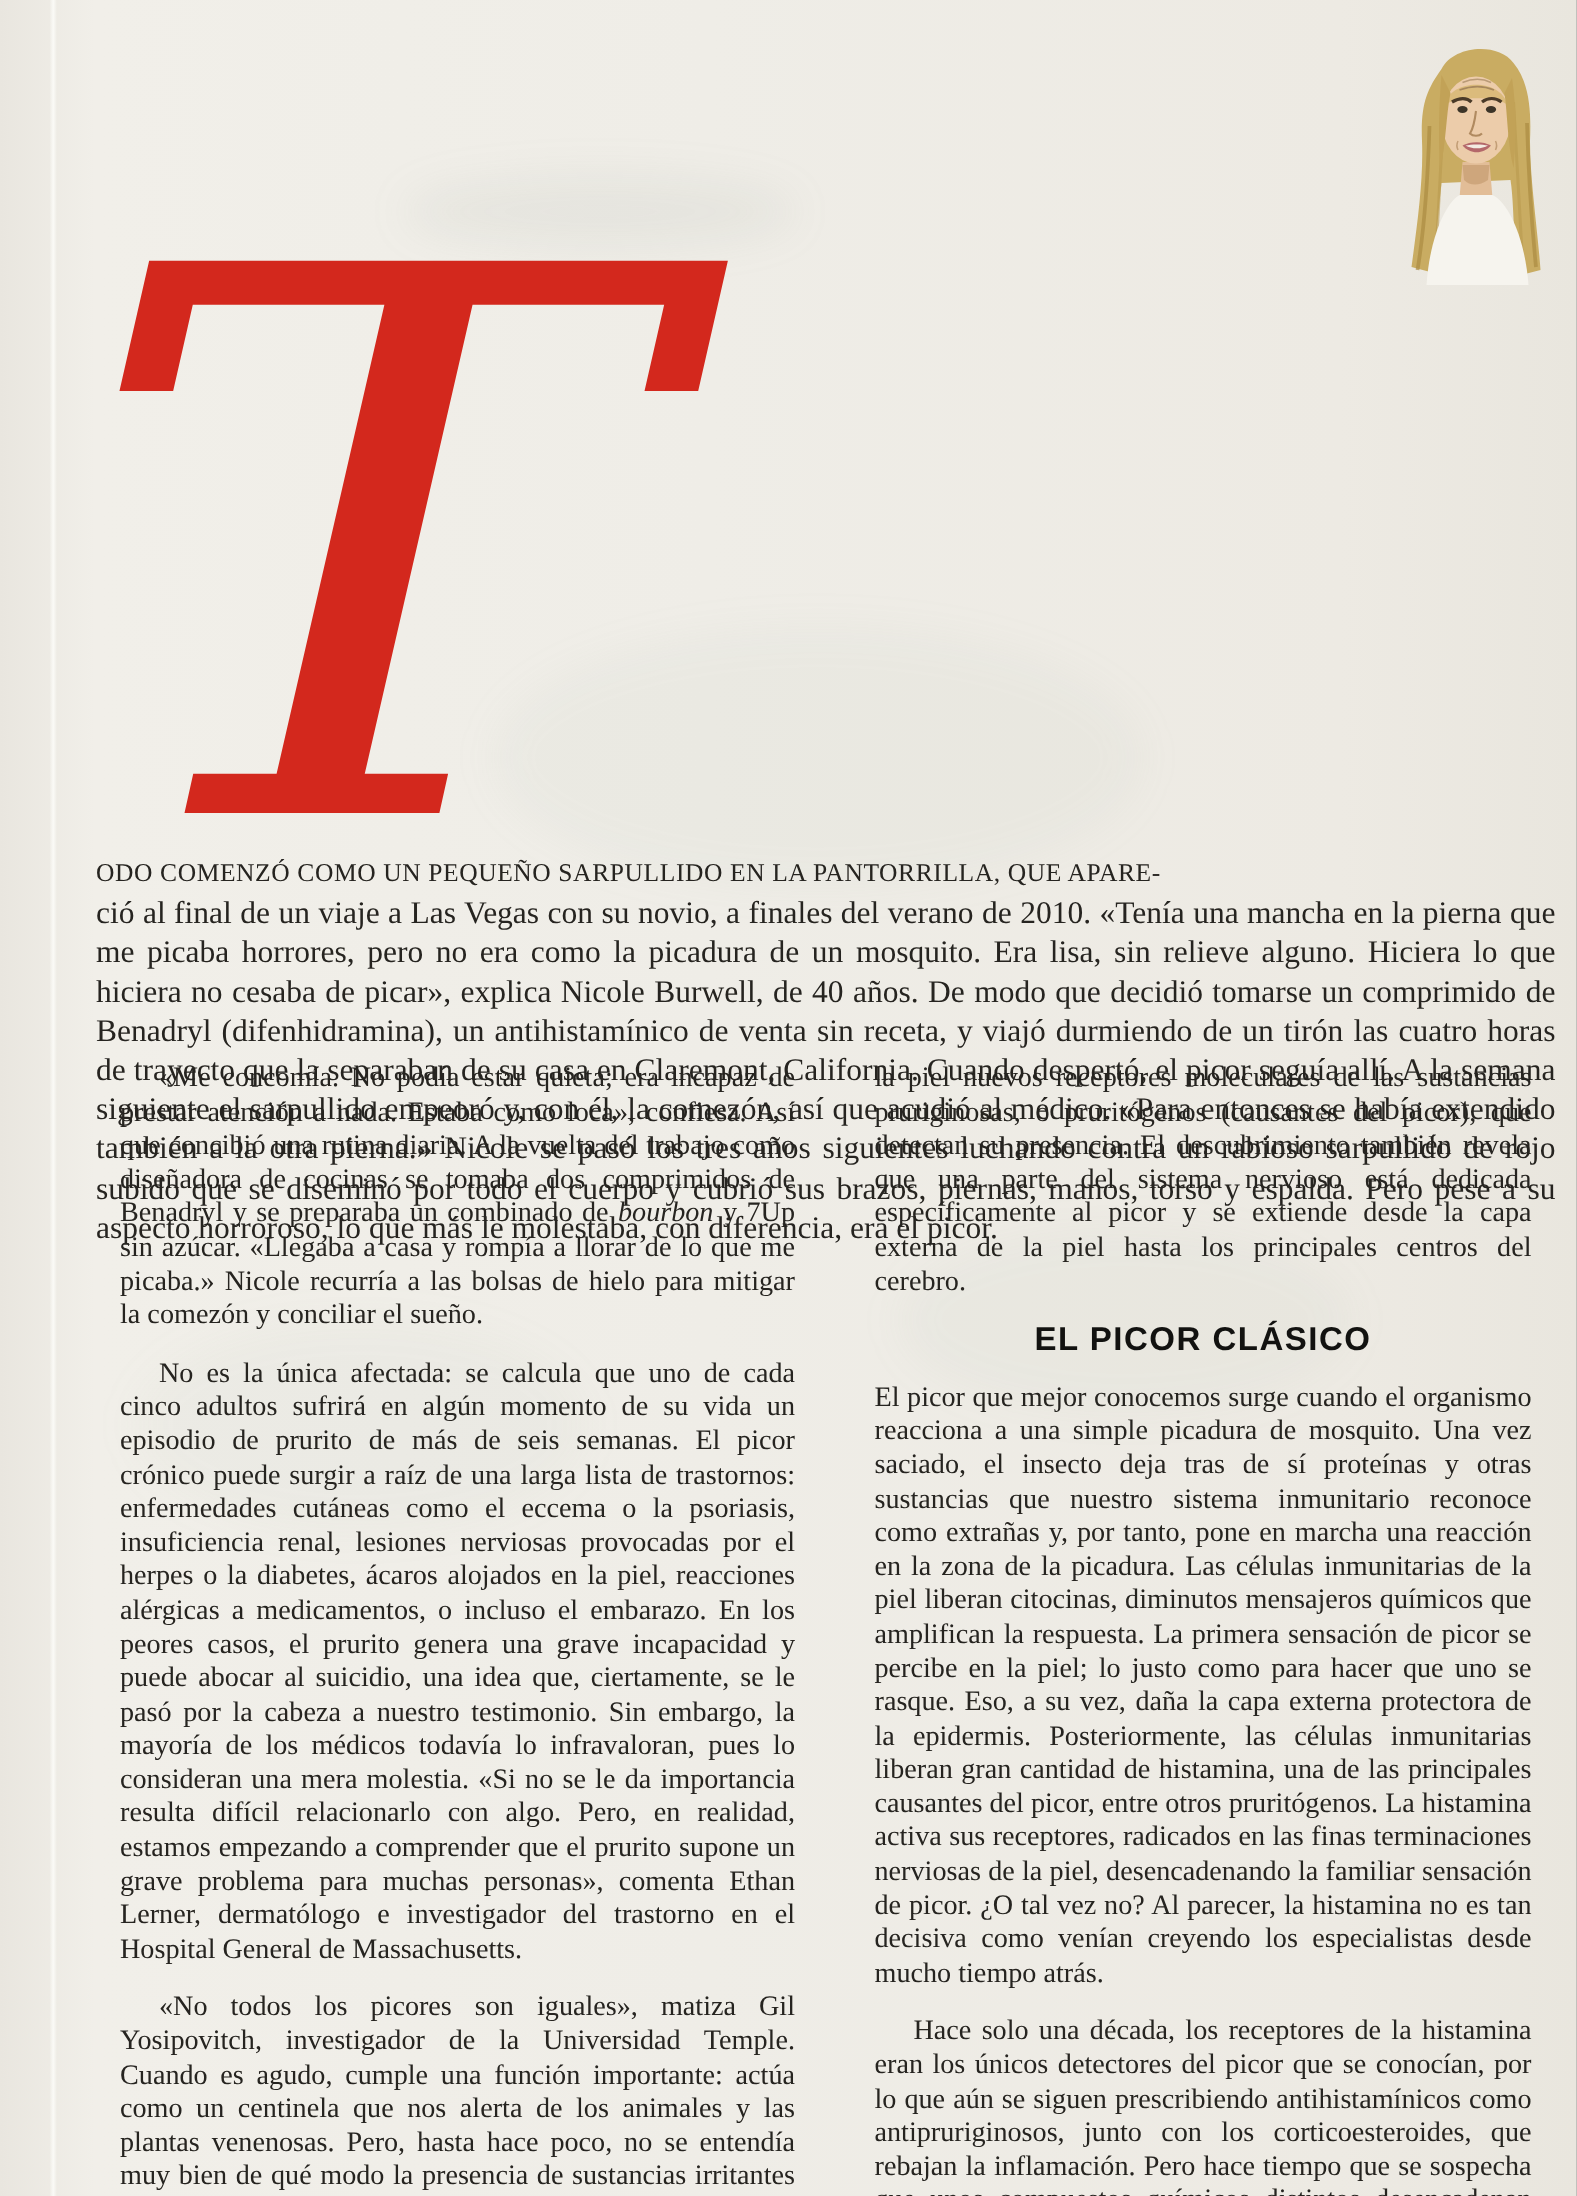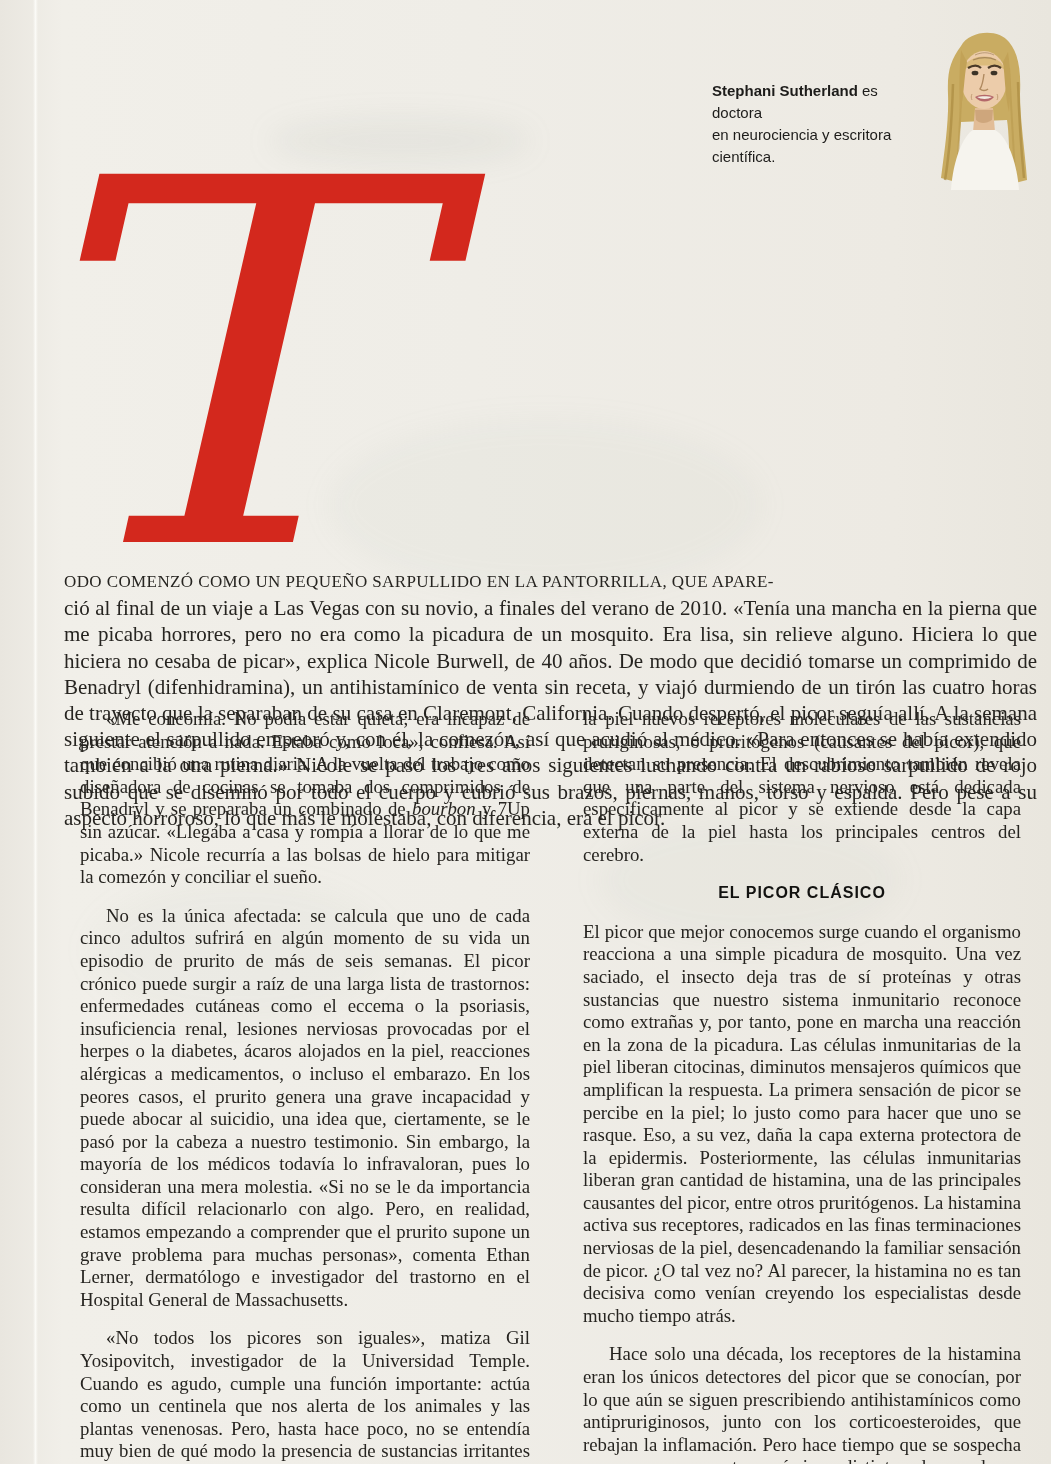--- a/index.html
+++ b/index.html
@@ -52,41 +52,35 @@
     color:#262420;
   }
   .col-left{width:482px;flex:none;}
   .col-right{width:470px;flex:none;}
   .cols p{margin:16px;}
   .indent{text-indent:26px;}
   .ital{font-style:italic;}
   .section-head{
     margin:9px 0 5px 0;
     font-family:"Liberation Sans","DejaVu Sans",sans-serif;
-    font-weight:bold;font-size:16px;letter-spacing:1px;
+    font-weight:bold;font-size:22px;letter-spacing:1px;
     text-align:center;color:#121210;text-indent:0;
   }
 </style>
 </head>
 <body>
 
 <div class="page">
 
   <div class="crease"></div>
   <div class="ghost g1"></div>
   <div class="ghost g2"></div>
   <div class="ghost g3"></div>
   <div class="ghost g4"></div>
 
-  <div class="author-caption">
-    <span>
-      <b>Stephani Sutherland</b><span> es doctora</span>
-    </span><br>
-    <span>en  neurociencia y escritora científica.</span>
-  </div>
 
   <svg class="portrait" width="122" height="166" viewBox="0 0 122 166">
 
     <path d="M38 22 C46 6 76 4 86 18 C96 30 98 48 97 70 C97 96 102 128 104 156 L88 160 C86 130 86 108 84 96 L38 98 C36 116 34 140 33 158 L18 154 C22 124 26 96 25 70 C24 46 28 36 38 22 Z" fill="#c9ac62"></path>
     <path d="M30 60 C29 92 27 126 22 156" stroke="#ab8c42" stroke-width="2.5" fill="none" opacity=".7"></path>
     <path d="M95 58 C96 92 98 124 101 154" stroke="#ab8c42" stroke-width="2.5" fill="none" opacity=".7"></path>
     <path d="M40 40 C38 80 36 120 34 152" stroke="#b99a4e" stroke-width="2" fill="none" opacity=".6"></path>
     <path d="M86 44 C88 84 90 118 92 150" stroke="#b99a4e" stroke-width="2" fill="none" opacity=".6"></path>
 
     <path d="M52 84 L70 84 L72 108 L50 108 Z" fill="#e2bd97"></path>

